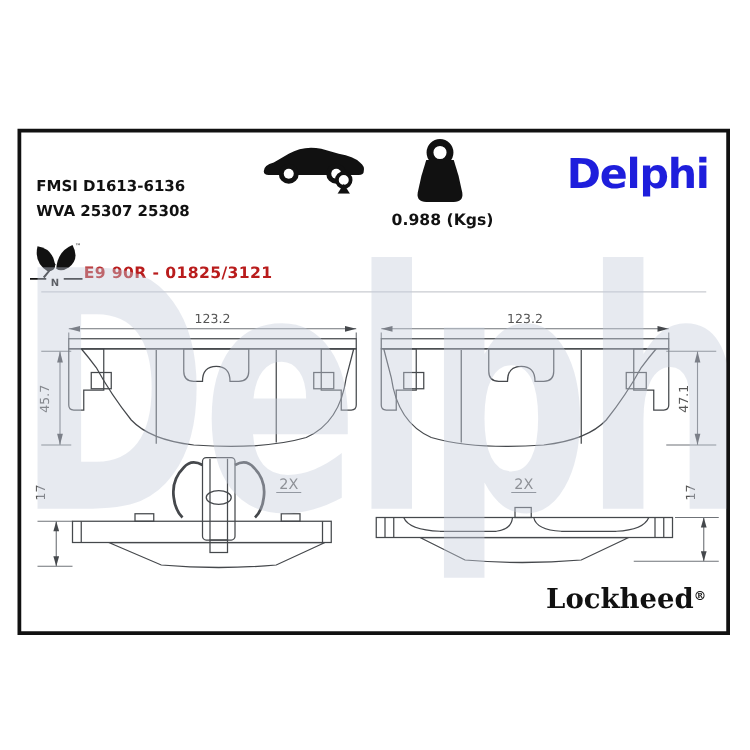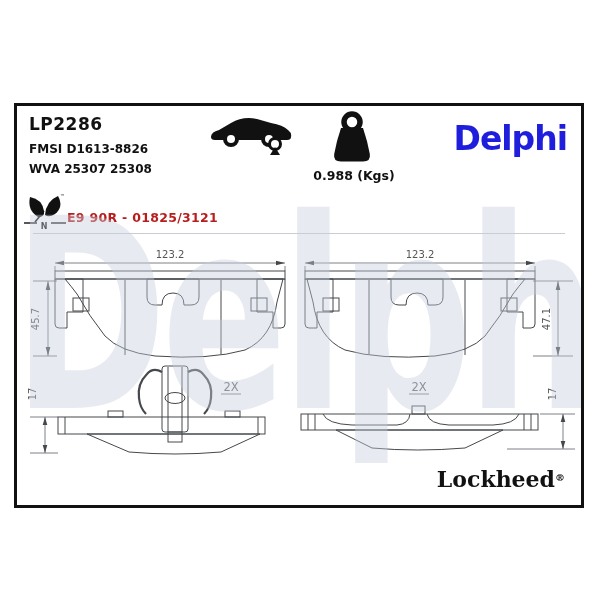--- a/index.html
+++ b/index.html
@@ -32,22 +32,21 @@
   svg .arrow{fill:#45484c;stroke:none;}
 </style>
 </head>
 <body>
 
 <div class="stage">
   <div class="frame">
 
     <div class="watermark">Delphi</div>
 
-    <div class="abs part-number">LP2286</div>
-    <div class="abs ref fmsi">FMSI D1613-8826</div>
+    <div class="abs ref fmsi">FMSI D1613-6136</div>
     <div class="abs ref wva">WVA 25307 25308</div>
 
     <svg class="abs" style="left:190px;top:3px;" width="88" height="46" viewBox="0 0 88 46">
       <path fill="#111" d="M4,28 Q4,23 12,21 L24,14 Q36,7 50,10 L64,14 Q76,16 81,21 Q85,24 84,28 Q84,31 80,31 L74,31 L8,31 Q4,31 4,28 Z"></path>
       <circle cx="24" cy="30" r="8" fill="#111"></circle>
         <circle cx="24" cy="30" r="4" fill="#fff"></circle>
       <circle cx="62" cy="30" r="8" fill="#111"></circle>
         <circle cx="62" cy="30" r="4" fill="#fff"></circle>
       <circle cx="68" cy="35" r="5.5" fill="#fff" stroke="#111" stroke-width="3"></circle>
       <polygon points="63,46 73,46 68,38" fill="#111"></polygon>

